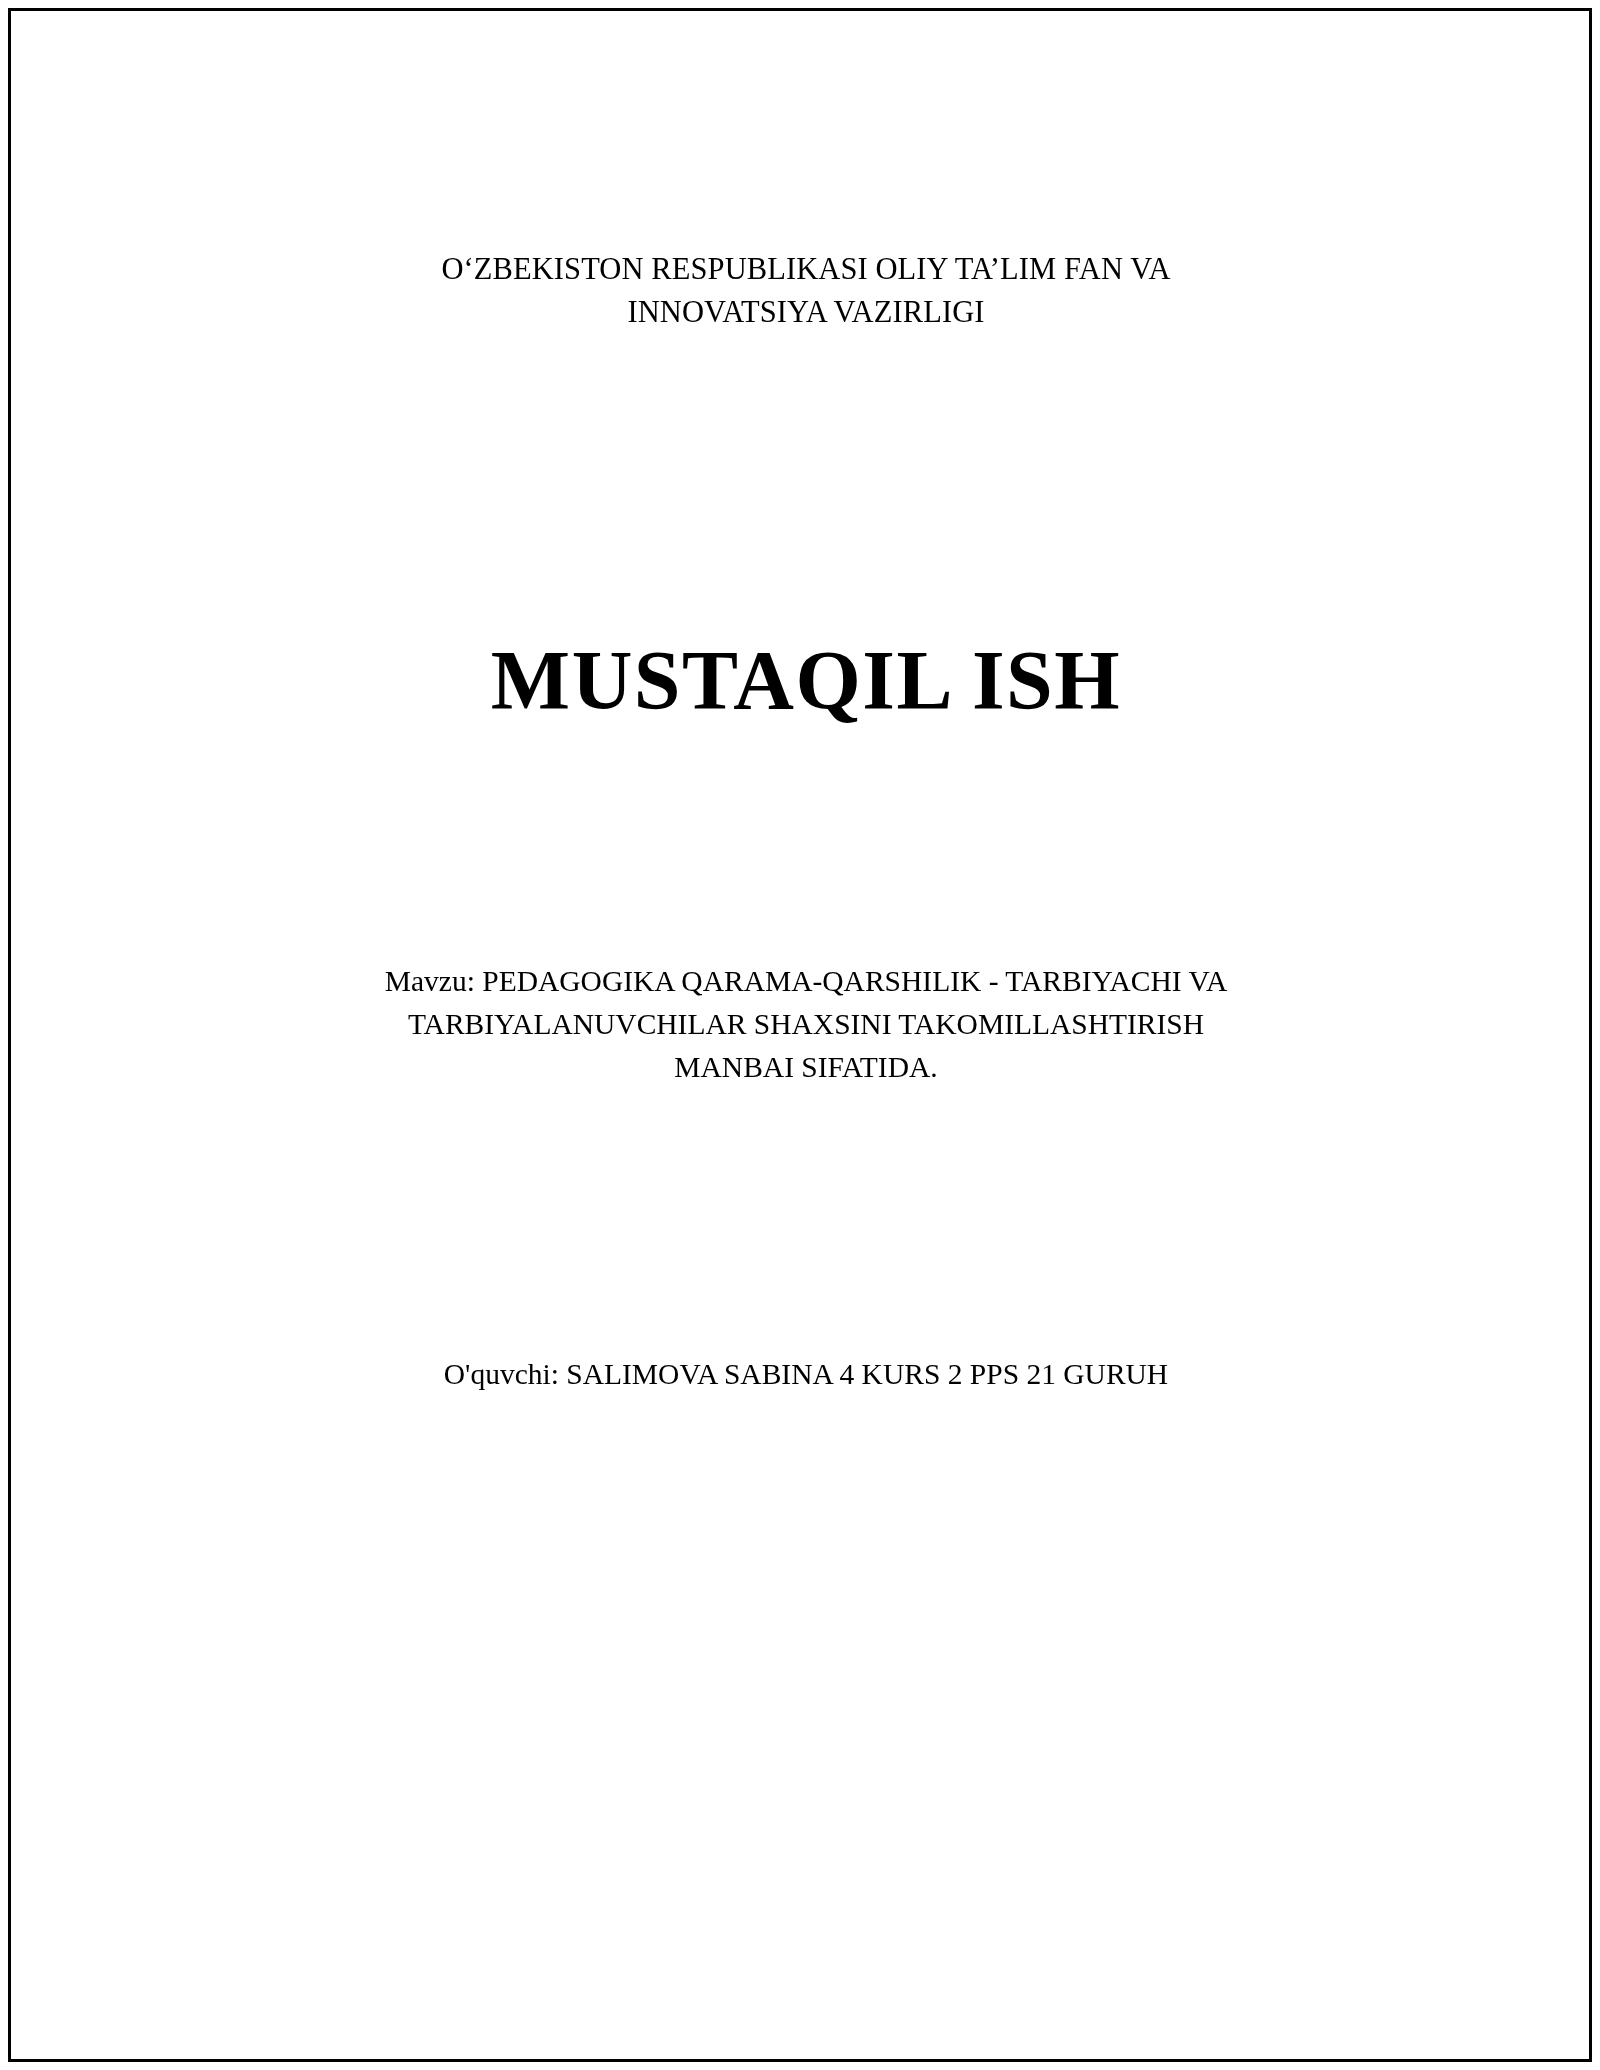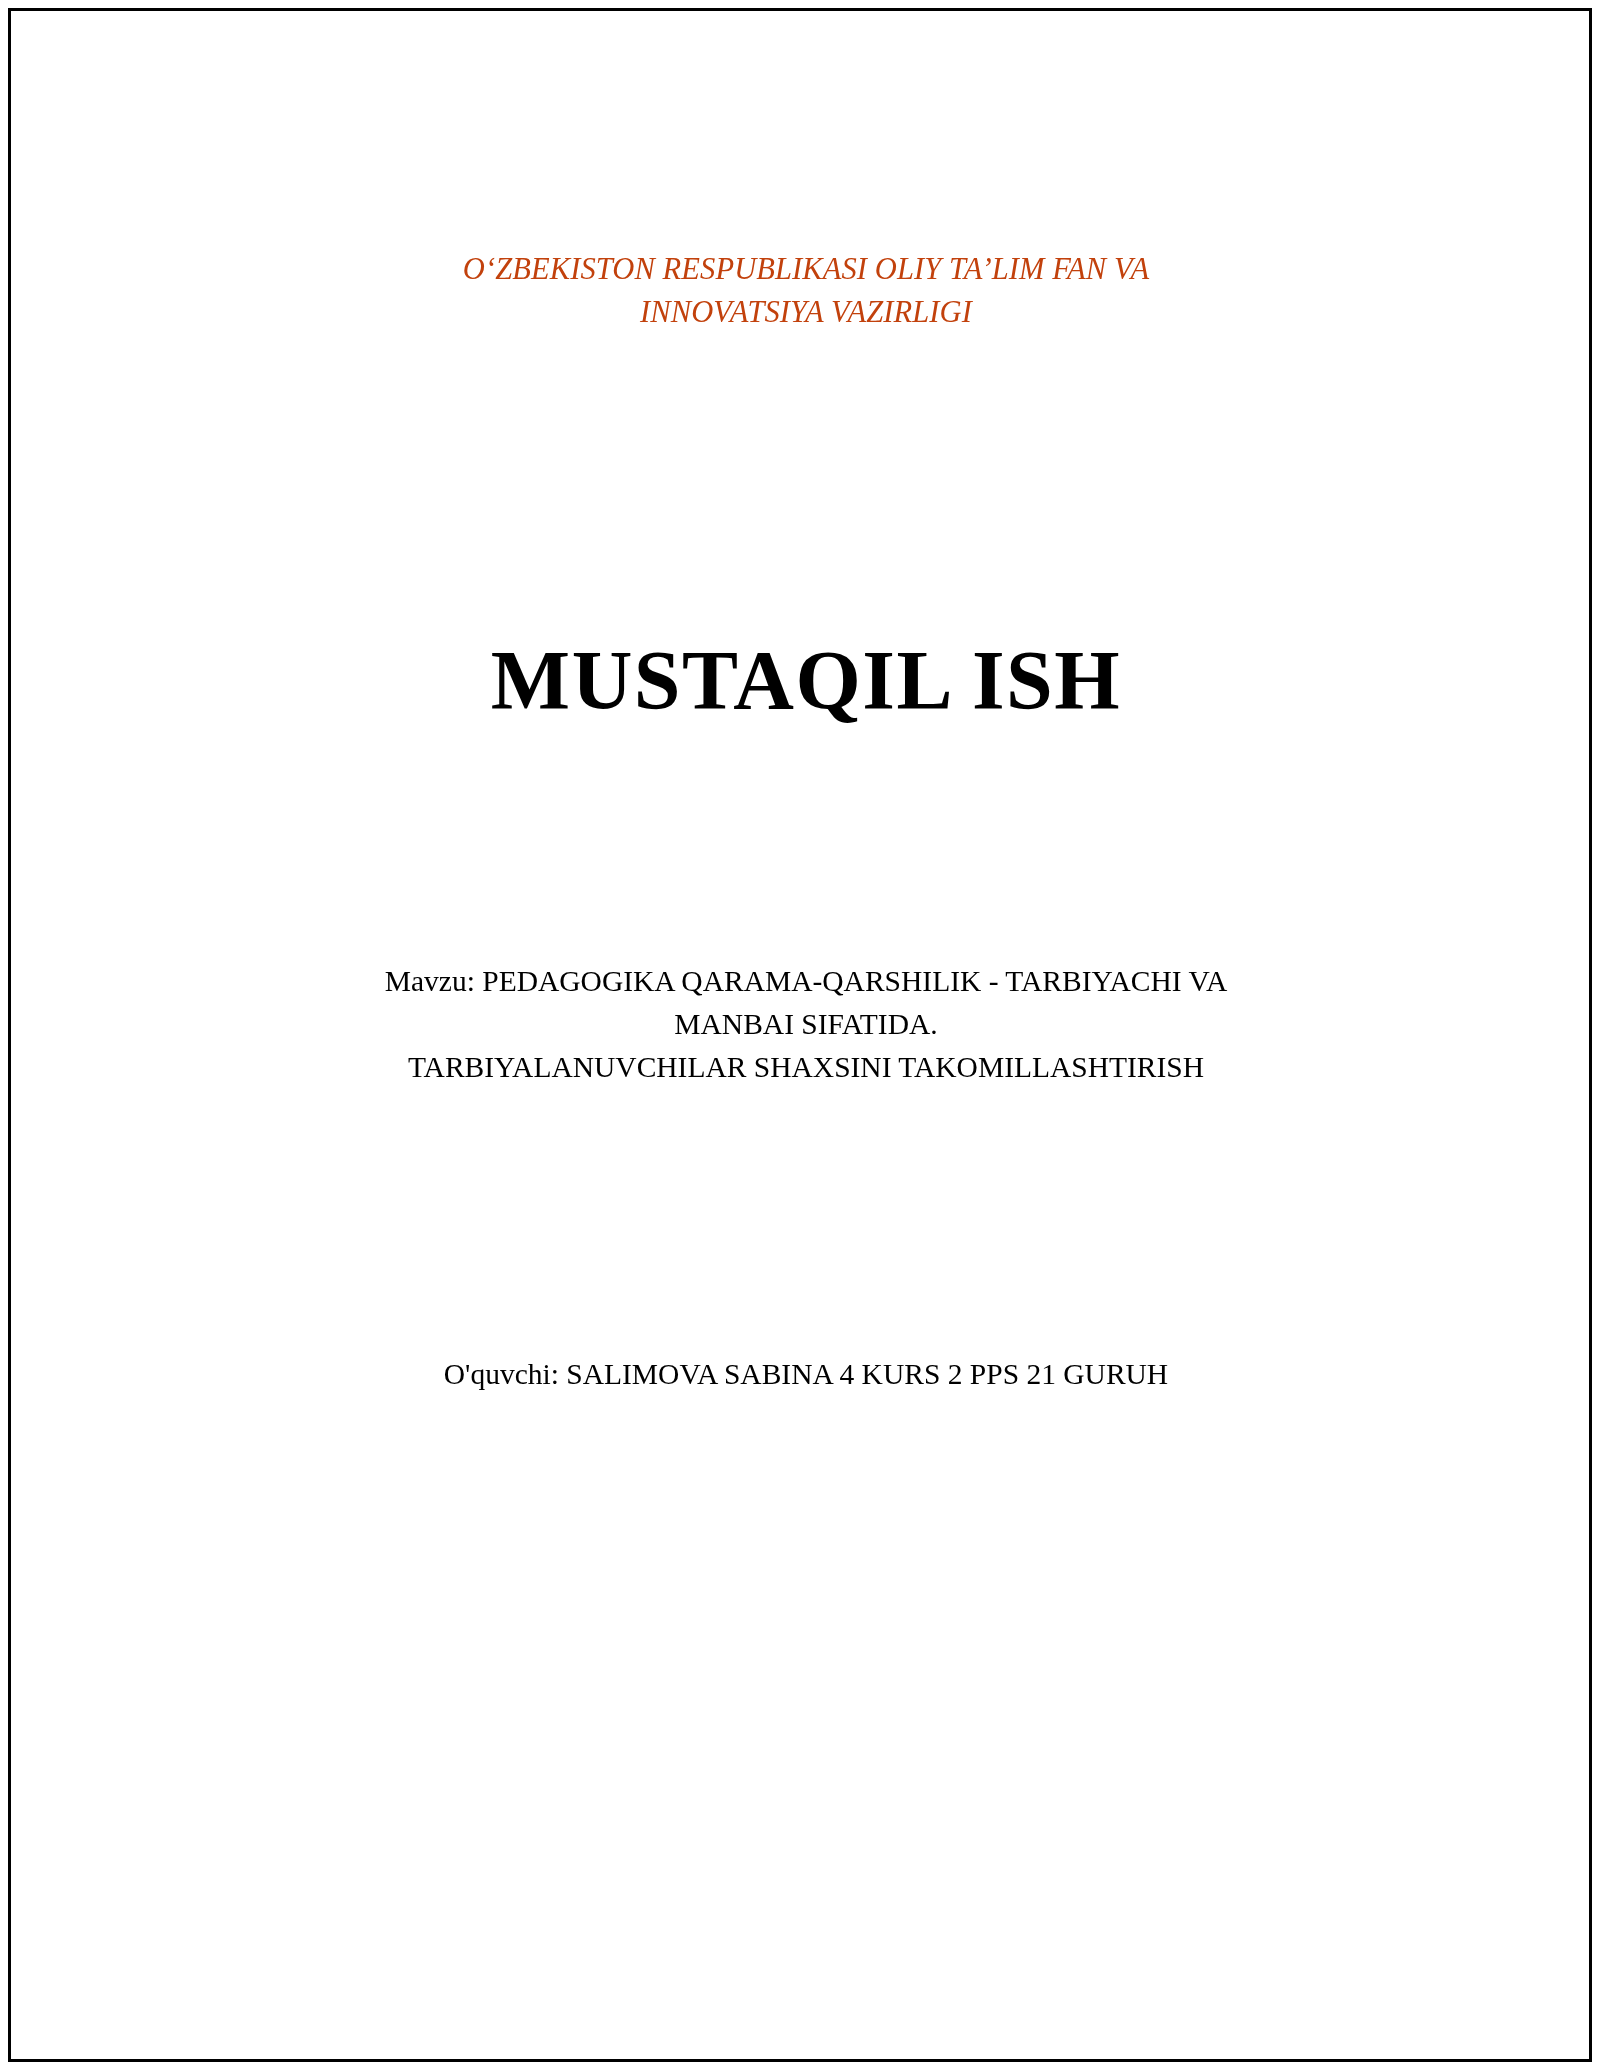--- a/index.html
+++ b/index.html
@@ -49,22 +49,21 @@
     height: 100%;
     box-sizing: border-box;
     padding: 0 160px;
     text-align: center;
   }
   .org-block {
     margin-top: 215px;
     font-size: 30.5px;
     line-height: 1.42;
     letter-spacing: 0.1px;
-    color: #c2410c;
-    font-style: italic;
+    color: #000000;
   }
   .org-line {
     display: block;
   }
   .doc-title {
     margin-top: 300px;
     font-size: 84px;
     font-weight: bold;
     letter-spacing: 1.5px;
     line-height: 1.1;
@@ -106,22 +105,22 @@
 
         <div class="org-block">
           <span class="org-line">O‘ZBEKISTON RESPUBLIKASI OLIY TA’LIM FAN VA</span>
           <span class="org-line">INNOVATSIYA VAZIRLIGI</span>
         </div>
 
         <div class="doc-title">MUSTAQIL ISH</div>
 
         <div class="subject-block">
           <span class="subject-line">Mavzu: PEDAGOGIKA QARAMA-QARSHILIK - TARBIYACHI VA</span>
+          <span class="subject-line">TARBIYALANUVCHILAR SHAXSINI TAKOMILLASHTIRISH</span>
           <span class="subject-line">MANBAI SIFATIDA.</span>
-          <span class="subject-line">TARBIYALANUVCHILAR SHAXSINI TAKOMILLASHTIRISH</span>
         </div>
 
         <div class="author-block">O'quvchi: SALIMOVA SABINA 4 KURS 2 PPS 21 GURUH</div>
 
 
       </div>
     </div>
   </div>
 </div>
 

